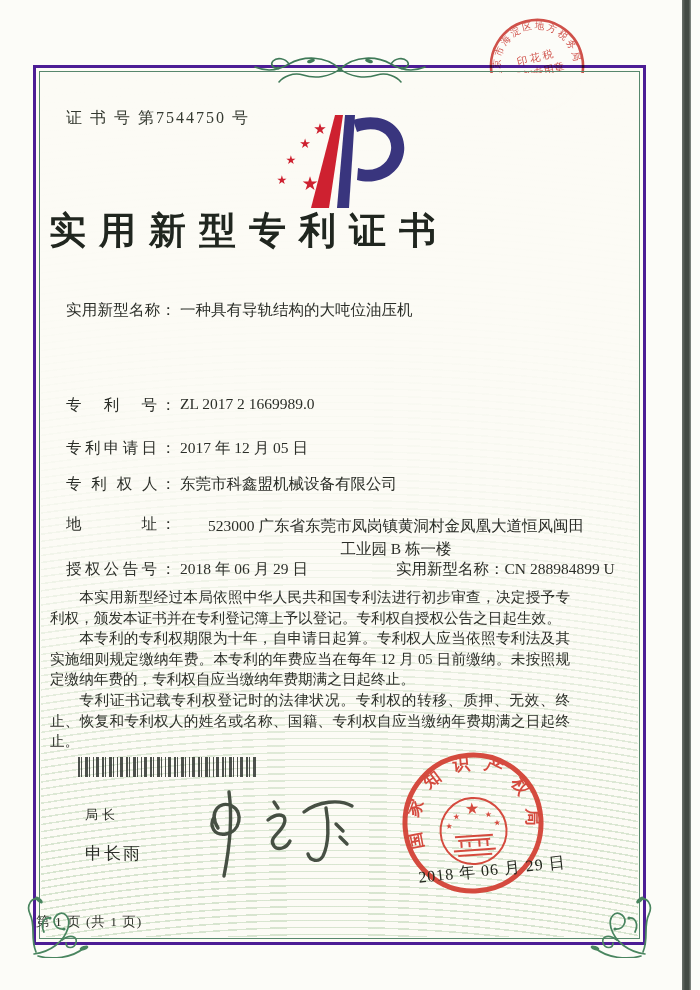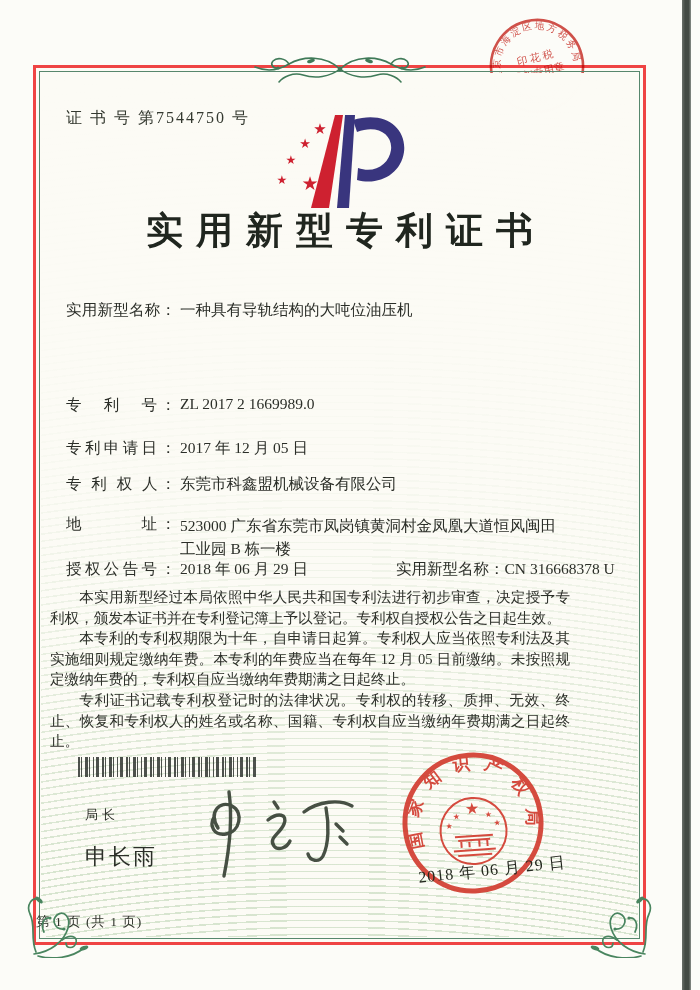--- a/index.html
+++ b/index.html
@@ -7,58 +7,58 @@
     position:relative;width:700px;height:990px;overflow:hidden;
     background:#fcfcf8;
     font-family:"Liberation Serif","DejaVu Serif",serif;
     color:#262a26;
   }
   
   .scan-edge{position:absolute;left:682px;top:0;width:9px;height:990px;
     background:linear-gradient(90deg,#6a706a,#434a44 35%,#434a44 75%,#8a908a);z-index:9;}
   
   .border-box{position:absolute;left:33px;top:65px;width:613px;height:880px;
-    border:3px solid #ef4444;box-sizing:border-box;background:#fcfbf5;}
+    border:3px solid #4c1d95;box-sizing:border-box;background:#fcfbf5;}
   .inner-border{position:absolute;inset:3px;border:1px solid #57876d;z-index:2;pointer-events:none;}
   
   .pattern{position:absolute;inset:5px;z-index:0;
     background:
       repeating-radial-gradient(2600px circle at 48% 2500px,
         rgba(142,184,132,0.34) 0px, rgba(142,184,132,0.34) 1.5px,
         rgba(255,255,255,0) 1.5px, rgba(255,255,255,0) 7px);}
   .fade{position:absolute;inset:5px;z-index:1;
     background:linear-gradient(180deg,
       #fcfbf5 0%, rgba(252,251,245,0.97) 28%, rgba(252,251,245,0.88) 46%,
       rgba(252,251,245,0.6) 62%, rgba(252,251,245,0.22) 78%, rgba(252,251,245,0.02) 93%);}
   .content{position:absolute;inset:0;z-index:3;}
 
   .cert-no{position:absolute;left:30px;top:40px;font-size:16px;letter-spacing:2px;color:#33382f;}
   .logo{position:absolute;left:50%;top:44px;transform:translateX(-50%);}
-  .title{position:absolute;left:0;right:0;top:138px;text-align:center;
+  .title{position:absolute;left:0;right:0;top:138px;
     font-size:37px;font-weight:bold;letter-spacing:13px;text-indent:13px;color:#20261f;}
 
   .row{position:absolute;left:30px;font-size:15.5px;color:#2b2e28;white-space:nowrap;}
   .lbl{display:inline-block;width:110px;text-align:justify;text-align-last:justify;vertical-align:top;}
   .val{display:inline-block;margin-left:4px;vertical-align:top;}
-  .addr-val{white-space:normal;width:432px;line-height:23px;}
+  .addr-val{white-space:normal;width:432px;line-height:23px;text-align:center;}
   .grant-no{position:absolute;left:330px;top:0;}
 
   .paras{position:absolute;left:14px;top:519px;width:520px;font-size:14.6px;
     line-height:20.6px;color:#2c2f29;text-align:justify;}
   .paras p{margin:0;text-indent:2em;}
 
   .barcode{position:absolute;left:42px;top:689px;width:178px;height:20px;opacity:.85;
     background:repeating-linear-gradient(90deg,
       #2f332f 0 2px, transparent 2px 3px, #2f332f 3px 4px, transparent 4px 7px,
       #2f332f 7px 10px, transparent 10px 11px, #2f332f 11px 12px, transparent 12px 15px,
       #2f332f 15px 16px, transparent 16px 18px, #2f332f 18px 21px, transparent 21px 24px);}
 
   .director-label{position:absolute;left:49px;top:738px;font-size:13px;letter-spacing:4px;color:#2c2f29;
     font-family:"Liberation Sans","DejaVu Sans",sans-serif;}
-  .director-name{position:absolute;left:49px;top:774px;font-size:22px;letter-spacing:2px;color:#2c2f29;
+  .director-name{position:absolute;left:49px;top:774px;font-size:17px;letter-spacing:2px;color:#2c2f29;
     font-family:"Liberation Sans","DejaVu Sans",sans-serif;}
   .signature{position:absolute;left:152px;top:716px;}
 
   .seal-wrap{position:absolute;left:362px;top:680px;width:150px;height:150px;
     mix-blend-mode:multiply;opacity:.92;transform:rotate(-4deg);}
   .seal-date{position:absolute;left:382px;top:792px;font-size:16px;letter-spacing:1px;
     color:#24281f;transform:rotate(-6deg);z-index:4;white-space:nowrap;}
 
   .tax-stamp{position:absolute;left:487px;top:16px;width:100px;height:100px;
     mix-blend-mode:multiply;opacity:.88;transform:rotate(-14deg);}
@@ -163,21 +163,21 @@
       </div>
       <div class="row" style="top:406px">
         <span class="lbl">专 利 权 人：</span><span class="val">东莞市科鑫盟机械设备有限公司</span>
       </div>
       <div class="row" style="top:446px">
         <span class="lbl">地　　　址：</span><span class="val addr-val"><span>523000 广东省东莞市凤岗镇黄洞村金凤凰大道恒风闽田</span><br><span>工业园 B 栋一楼</span></span>
       </div>
       <div class="row" style="top:491px;width:560px">
         <span class="lbl">授权公告号：</span><span class="val">2018 年 06 月 29 日</span>
         <span class="grant-no">
-          <span>实用新型名称：</span><span>CN 316668378 U</span>
+          <span>实用新型名称：</span><span>CN 288984899 U</span>
         </span>
       </div>
 
       <div class="paras">
         <p>本实用新型经过本局依照中华人民共和国专利法进行初步审查，决定授予专利权，颁发本证书并在专利登记簿上予以登记。专利权自授权公告之日起生效。</p>
         <p>本专利的专利权期限为十年，自申请日起算。专利权人应当依照专利法及其实施细则规定缴纳年费。本专利的年费应当在每年 12 月 05 日前缴纳。未按照规定缴纳年费的，专利权自应当缴纳年费期满之日起终止。</p>
         <p>专利证书记载专利权登记时的法律状况。专利权的转移、质押、无效、终止、恢复和专利权人的姓名或名称、国籍、专利权自应当缴纳年费期满之日起终止。</p>
       </div>
 
       <div class="barcode"></div>

